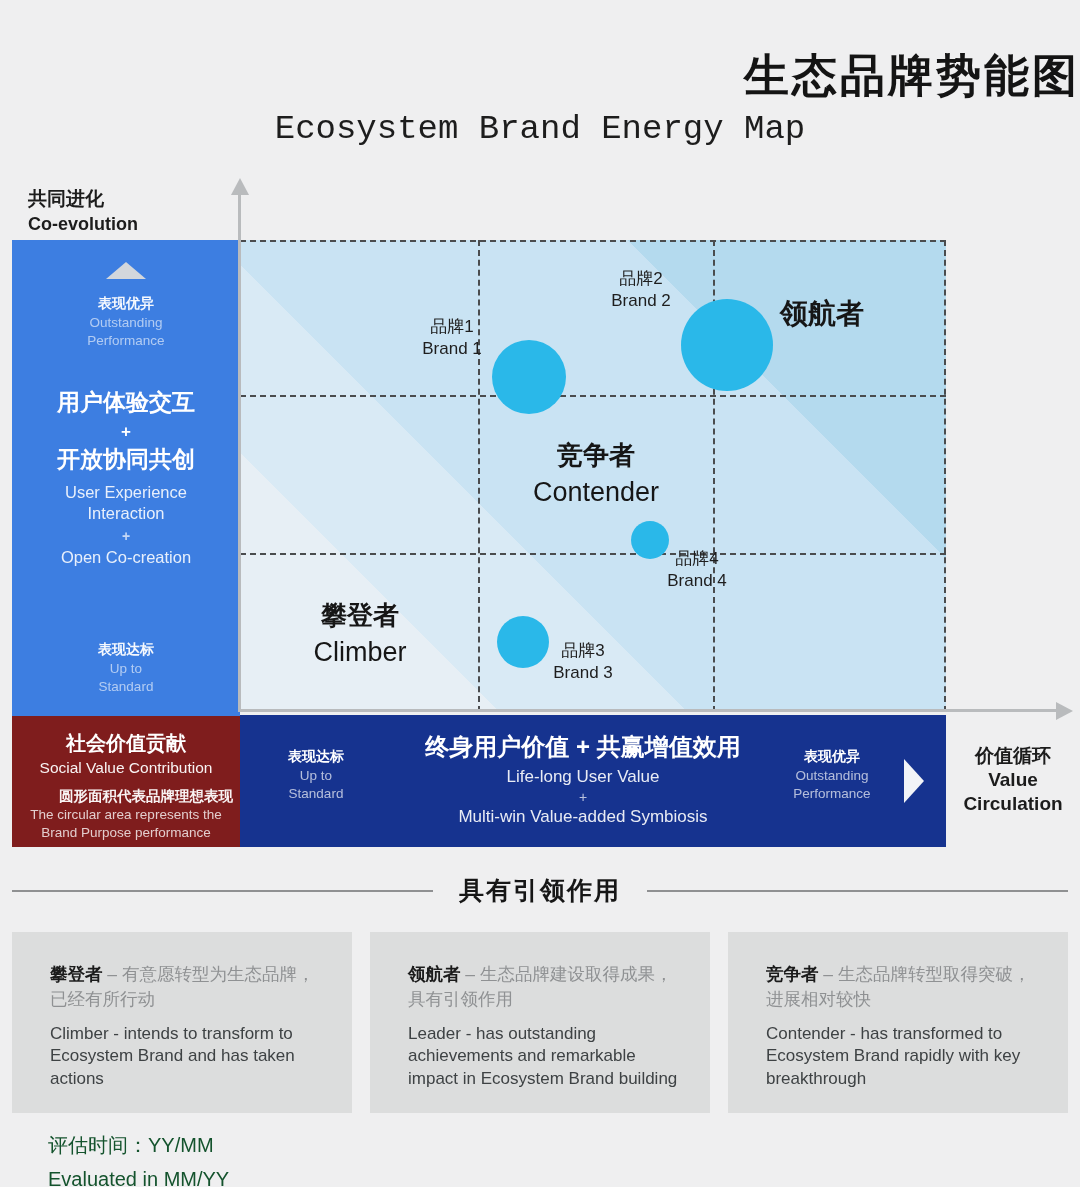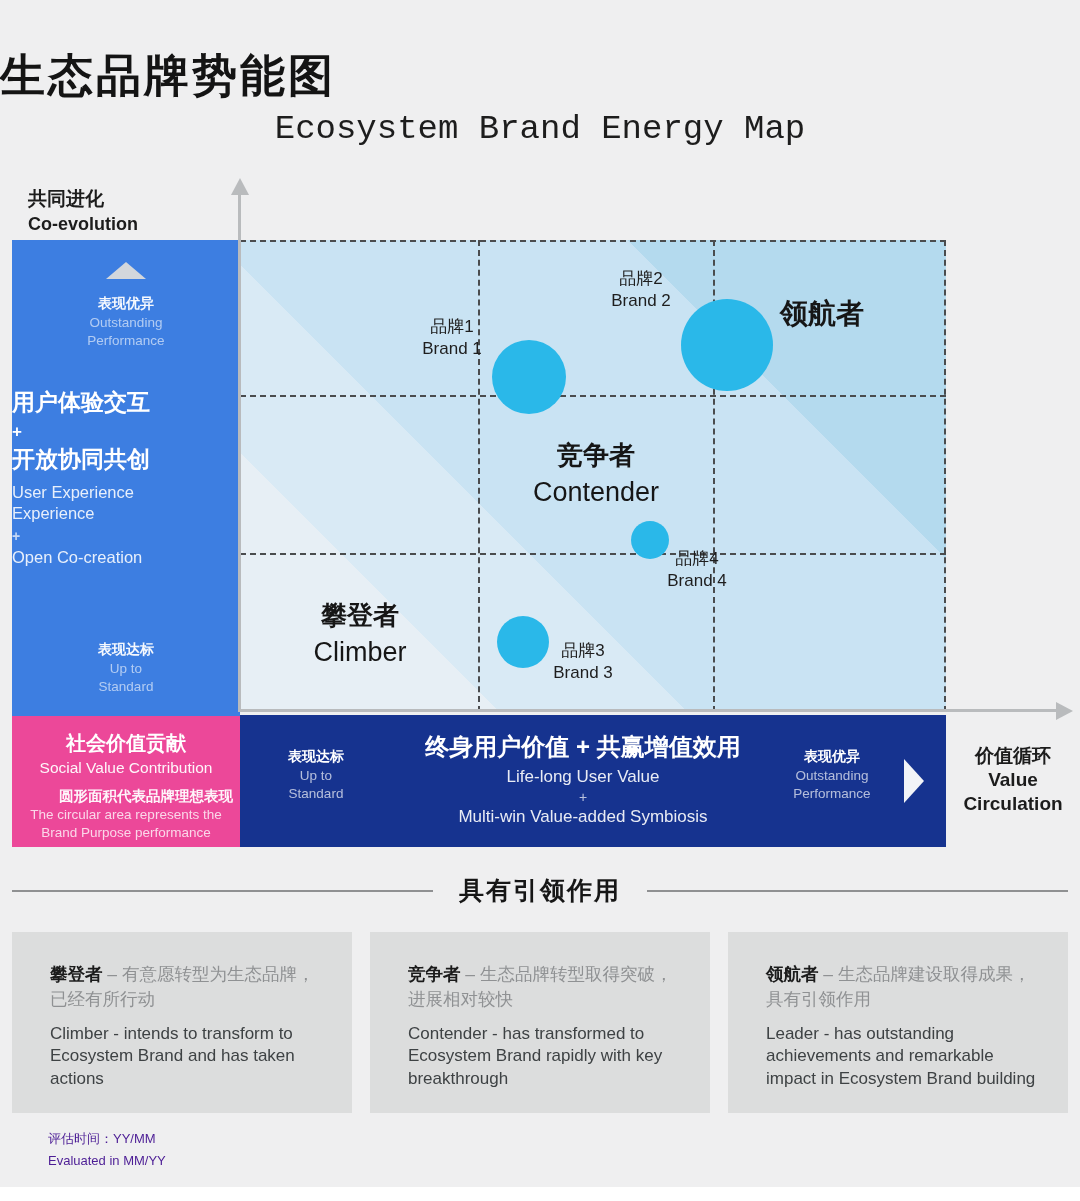--- a/index.html
+++ b/index.html
@@ -1,20 +1,20 @@
 <!DOCTYPE html>
 <html><head>
 <meta charset="utf-8">
 <style>
   * { margin:0; padding:0; box-sizing:border-box; }
   body { background:#e8e8e8; font-family:"Liberation Sans","DejaVu Sans",sans-serif; }
   .page { position:relative; width:1080px; height:1201px; background:#efeff0; overflow:hidden; margin:0 auto; }
 
   
-  .title-zh { position:absolute; top:46px; left:0; width:100%; text-align:left;
+  .title-zh { position:absolute; top:46px; left:0; width:100%; text-align:right;
               font-size:45px; font-weight:900; color:#141414; letter-spacing:3px; }
   .title-en { position:absolute; top:110px; left:0; width:100%; text-align:center;
               font-size:34px; font-weight:400; color:#1d1d1d;font-family:Liberation Mono, monospace; }
 
   
   .y-label { position:absolute; top:186px; left:28px; width:190px; text-align:left;
              color:#1c1c1c; line-height:1.35; }
   .y-label .zh { font-size:19px; font-weight:700; }
   .y-label .en { font-size:18px; font-weight:700; }
   .x-label { position:absolute; top:744px; left:948px; width:130px; text-align:center;
@@ -34,29 +34,29 @@
   
   .sidebar { position:absolute; left:12px; top:240px; width:228px; height:476px;
              background:#3d7ee1; color:#fff; }
   .tri-up { position:absolute; top:22px; left:94px; width:0; height:0;
             border-left:20px solid transparent; border-right:20px solid transparent;
             border-bottom:17px solid #d3d7dc; }
   .sb-scale-top { position:absolute; top:54px; left:0; width:100%; text-align:center; line-height:1.4; }
   .sb-scale-bottom { position:absolute; top:400px; left:0; width:100%; text-align:center; line-height:1.4; }
   .sb-scale-zh { font-size:14px; font-weight:700; color:rgba(255,255,255,.95); }
   .sb-scale-en { font-size:13.5px; color:rgba(255,255,255,.60); }
-  .sb-main { position:absolute; top:148px; left:0; width:100%; text-align:left; }
+  .sb-main { position:absolute; top:148px; left:0; width:100%; text-align:center; }
   .sb-main .zh { font-size:23px; font-weight:700; line-height:1.3; }
   .sb-main .plus { font-size:17px; font-weight:700; line-height:1.6; }
   .sb-en { margin-top:7px; font-size:16.5px; color:rgba(255,255,255,.88); line-height:1.3; }
   .sb-en .plus { font-size:14px; color:rgba(255,255,255,.7); }
 
   
   .social { position:absolute; left:12px; top:716px; width:228px; height:131px;
-            background:#ec4899; color:#fff; text-align:center; }
+            background:#7f1d1d; color:#fff; text-align:center; }
   .social .zh { margin-top:14px; font-size:20px; font-weight:700; }
   .social .en { font-size:15.5px; color:rgba(255,255,255,.95); margin-top:2px; }
   .social .note-zh { margin-top:10px; font-size:14.5px; font-weight:700; color:rgba(255,255,255,.95);padding-left:40px; }
   .social .note-en { font-size:13.5px; color:rgba(255,255,255,.78); line-height:1.3; }
 
   
   .plot { position:absolute; left:240px; top:240px; width:706px; height:472px;
           background:linear-gradient(45deg,#e7eff5 0 22%,#d9eaf5 22% 38%,#c9e3f3 38% 73%,#b4daee 73% 100%); }
   .grid-h { position:absolute; left:0; right:0; height:0; border-top:2px dashed #4a4c4e; }
   .grid-v { position:absolute; top:0; bottom:0; width:0; border-left:2px dashed #4a4c4e; }
@@ -96,21 +96,21 @@
   .divider .line { flex:1; height:2px; background:#8f9092; }
   .divider .txt { font-size:25px; font-weight:800; color:#161616; letter-spacing:2px; }
   .cards { position:absolute; left:12px; top:932px; width:1056px; display:flex; gap:18px; }
   .card { width:340px; height:181px; background:#dcdddd; padding:30px 30px 0 38px; }
   .card .zh-line { font-size:17.5px; line-height:1.45; }
   .card .term { font-weight:800; color:#1b1b1b; }
   .card .zh-rest { color:#8f9193; }
   .card .en { margin-top:10px; font-size:17px; line-height:1.32; color:#3e4244; }
 
   
-  .footer { position:absolute; left:48px; top:1128px; font-size:13px; color:#4c1d95; line-height:1.7; }
+  .footer { position:absolute; left:48px; top:1128px; font-size:20px; color:#14532d; line-height:1.7; }
   .white-strip { position:absolute; left:0; bottom:0; width:100%; height:14px; background:#ffffff; }
 </style>
 </head>
 <body>
 
 <div class="page">
 
   <div class="title-zh">生态品牌势能图</div>
   <div class="title-en">Ecosystem Brand Energy Map</div>
 
@@ -125,21 +125,21 @@
       <div class="sb-scale-zh">表现优异</div>
       <div class="sb-scale-en">Outstanding</div>
       <div class="sb-scale-en">Performance</div>
     </div>
     <div class="sb-main">
       <div class="zh">用户体验交互</div>
       <div class="plus">+</div>
       <div class="zh">开放协同共创</div>
       <div class="sb-en">
         <div>User Experience</div>
-        <div>Experience</div>
+        <div>Interaction</div>
         <div class="plus">+</div>
         <div>Open Co-creation</div>
       </div>
     </div>
     <div class="sb-scale-bottom">
       <div class="sb-scale-zh">表现达标</div>
       <div class="sb-scale-en">Up to</div>
       <div class="sb-scale-en">Standard</div>
     </div>
   </div>
@@ -232,26 +232,26 @@
     <div class="txt">具有引领作用</div>
     <div class="line"></div>
   </div>
 
   <div class="cards">
     <div class="card">
       <div class="zh-line"><span class="term">攀登者</span><span class="zh-rest"> – 有意愿转型为生态品牌，已经有所行动</span></div>
       <div class="en">Climber - intends to transform to Ecosystem Brand and has taken actions</div>
     </div>
     <div class="card">
+      <div class="zh-line"><span class="term">领航者</span><span class="zh-rest"> – 生态品牌建设取得成果，具有引领作用</span></div>
+      <div class="en">Leader - has outstanding achievements and remarkable impact in Ecosystem Brand building</div>
+    </div>
+    <div class="card">
       <div class="zh-line"><span class="term">竞争者</span><span class="zh-rest"> – 生态品牌转型取得突破，进展相对较快</span></div>
       <div class="en">Contender - has transformed to Ecosystem Brand rapidly with key breakthrough</div>
-    </div>
-    <div class="card">
-      <div class="zh-line"><span class="term">领航者</span><span class="zh-rest"> – 生态品牌建设取得成果，具有引领作用</span></div>
-      <div class="en">Leader - has outstanding achievements and remarkable impact in Ecosystem Brand building</div>
     </div>
   </div>
 
   <div class="footer">
     <div>评估时间：YY/MM</div>
     <div>Evaluated in MM/YY</div>
   </div>
 
   <div class="white-strip"></div>
 </div>

